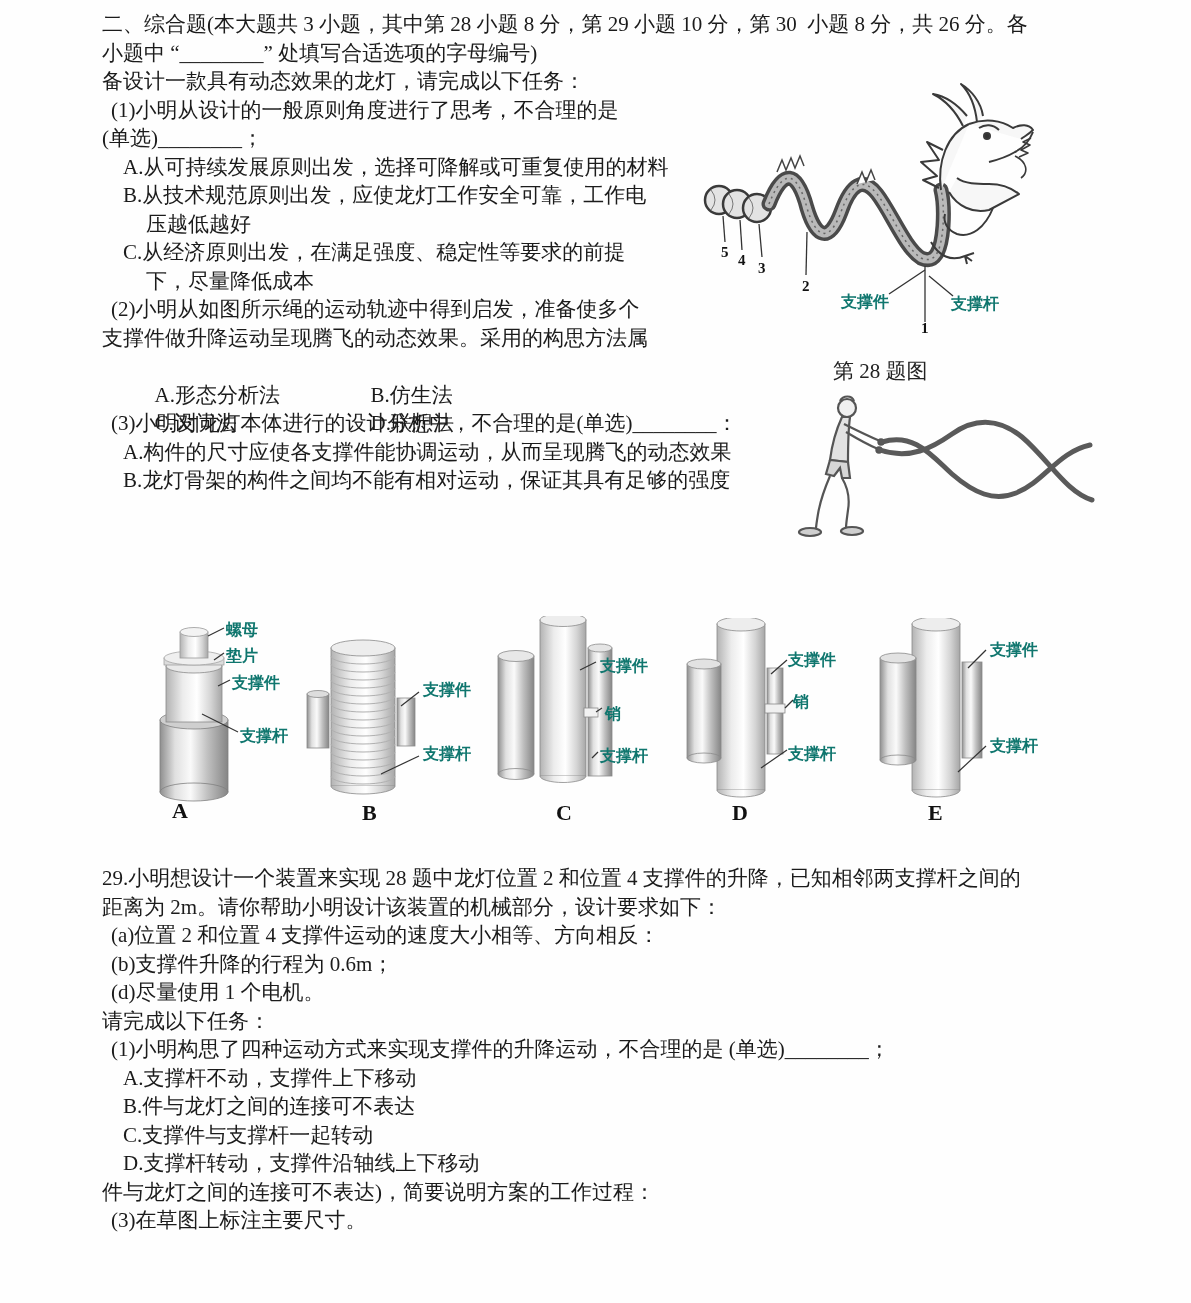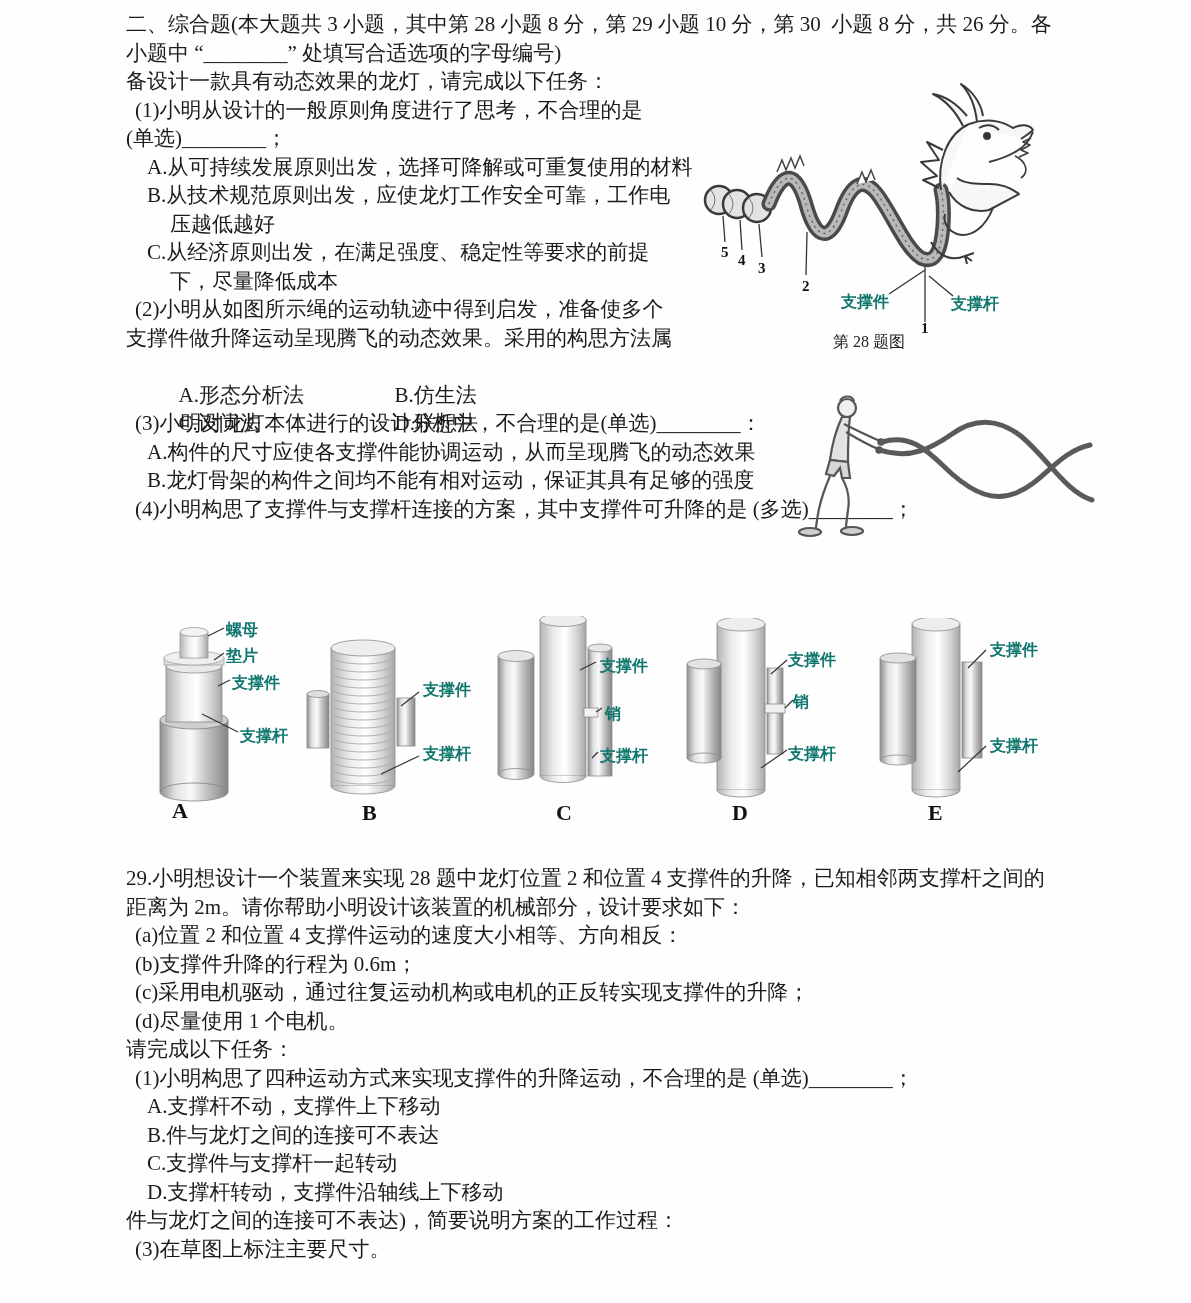--- a/index.html
+++ b/index.html
@@ -1,30 +1,30 @@
 <!DOCTYPE html>
 <html><head>
 <meta charset="utf-8">
 <style>
   html,body{margin:0;padding:0;background:#ffffff;}
   .page{position:relative;width:1191px;height:1303px;background:#fefefe;overflow:hidden;
         font-family:"Liberation Serif","DejaVu Serif",serif;color:#1b1b1b;}
-  .tblock{position:absolute;left:102px;margin-left:24px;}
+  .tblock{position:absolute;left:102px;}
   .line{font-size:21px;line-height:28.5px;height:28.5px;white-space:pre;}
   .ind1{margin-left:9px;}
   .ind2{margin-left:21px;}
   .ind3{margin-left:44px;}
   .c1{display:inline-block;width:216px;}
   .fig{position:absolute;}
   .fig svg{position:absolute;left:0;top:0;}
   .flabel{position:absolute;font-size:16px;font-weight:600;color:#0f766e;white-space:nowrap;
           font-family:"Liberation Sans","DejaVu Sans",sans-serif;}
   .fnum{position:absolute;font-size:15px;font-weight:700;color:#111;
         font-family:"Liberation Serif",serif;}
-  .fcap{position:absolute;font-size:16px;color:#222;white-space:nowrap;}
+  .fcap{position:absolute;font-size:21px;color:#222;white-space:nowrap;margin-top:25px;}
   .fletter{position:absolute;font-size:22px;font-weight:700;color:#111;
            font-family:"Liberation Serif",serif;}
 </style>
 </head>
 <body>
 
 <svg width="0" height="0" style="position:absolute">
   <defs>
     <linearGradient id="cylG" x1="0" y1="0" x2="1" y2="0">
       <stop offset="0" stop-color="#8f8f8f"></stop>
@@ -60,21 +60,20 @@
     <div class="line ind0">支撑件做升降运动呈现腾飞的动态效果。采用的构思方法属</div>
     <div class="line ind2">
       <span class="c1">A.形态分析法</span><span>B.仿生法</span>
     </div>
     <div class="line ind2">
       <span class="c1">C.设问法</span><span>D.联想法</span>
     </div>
     <div class="line ind1">(3)小明对龙灯本体进行的设计分析中，不合理的是(单选)________：</div>
     <div class="line ind2">A.构件的尺寸应使各支撑件能协调运动，从而呈现腾飞的动态效果</div>
     <div class="line ind2">B.龙灯骨架的构件之间均不能有相对运动，保证其具有足够的强度</div>
-    <div class="line ind1">(4)小明构思了支撑件与支撑杆连接的方案，其中支撑件可升降的是 (多选)________；</div>
   </div>
 
   <div class="fig" style="left:693px;top:82px;width:345px;height:280px;">
     <svg width="345" height="280" viewBox="0 0 345 280">
 
       <g stroke="#3a3a3a" stroke-width="2.5" fill="#e3e3e3">
         <circle cx="26" cy="118" r="14"></circle>
           <circle cx="44" cy="122" r="14"></circle>
           <circle cx="64" cy="126" r="14"></circle>
       </g>
@@ -254,21 +253,20 @@
   <span class="fletter" style="left:362px;top:800px;">B</span>
   <span class="fletter" style="left:556px;top:800px;">C</span>
   <span class="fletter" style="left:732px;top:800px;">D</span>
   <span class="fletter" style="left:928px;top:800px;">E</span>
 
   <div class="tblock" style="top:864px;">
     <div class="line ind0">29.小明想设计一个装置来实现 28 题中龙灯位置 2 和位置 4 支撑件的升降，已知相邻两支撑杆之间的</div>
     <div class="line ind0">距离为 2m。请你帮助小明设计该装置的机械部分，设计要求如下：</div>
     <div class="line ind1">(a)位置 2 和位置 4 支撑件运动的速度大小相等、方向相反：</div>
     <div class="line ind1">(b)支撑件升降的行程为 0.6m；</div>
-    <div class="line ind1">(c)采用电机驱动，通过往复运动机构或电机的正反转实现支撑件的升降；</div>
     <div class="line ind1">(d)尽量使用 1 个电机。</div>
     <div class="line ind0">请完成以下任务：</div>
     <div class="line ind1">(1)小明构思了四种运动方式来实现支撑件的升降运动，不合理的是 (单选)________；</div>
     <div class="line ind2">A.支撑杆不动，支撑件上下移动</div>
     <div class="line ind2">B.件与龙灯之间的连接可不表达</div>
     <div class="line ind2">C.支撑件与支撑杆一起转动</div>
     <div class="line ind2">D.支撑杆转动，支撑件沿轴线上下移动</div>
     <div class="line ind0">件与龙灯之间的连接可不表达)，简要说明方案的工作过程：</div>
     <div class="line ind1">(3)在草图上标注主要尺寸。</div>
   </div>

